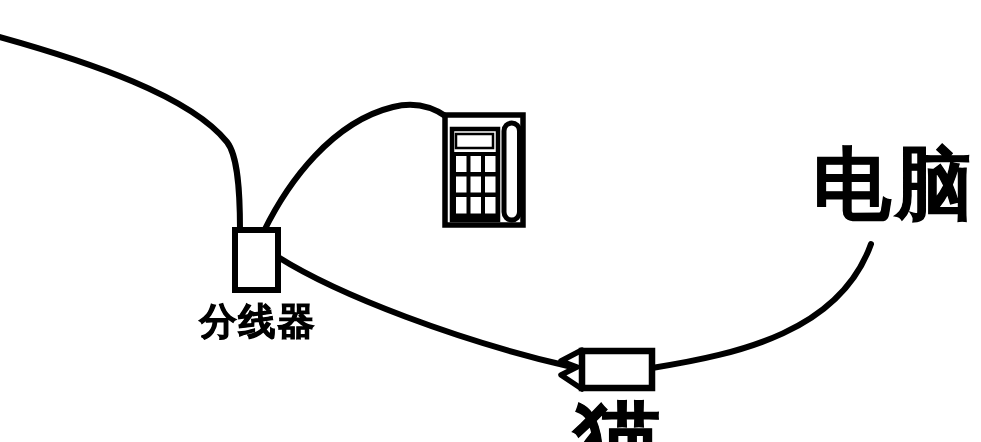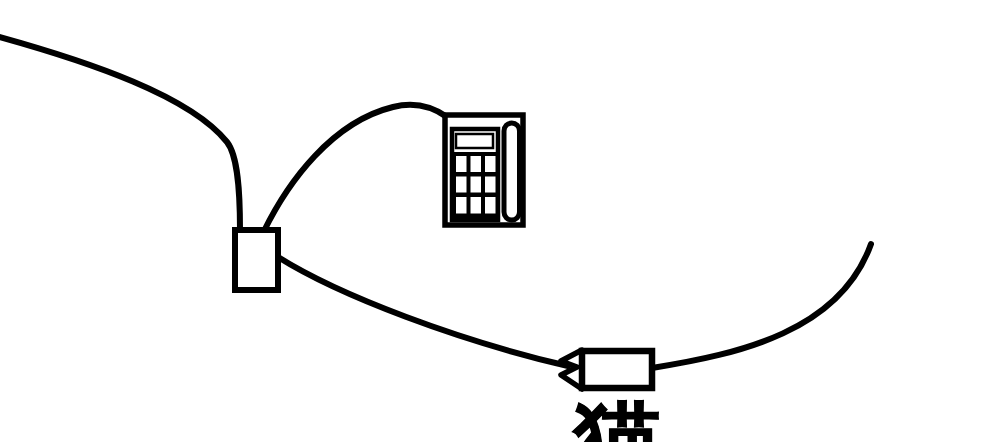--- a/index.html
+++ b/index.html
@@ -86,17 +86,19 @@
         <rect x="470.5" y="176.5" width="10.5" height="16"></rect>
         <rect x="485" y="176.5" width="10.5" height="16"></rect>
         <rect x="456" y="197" width="10.5" height="16.5"></rect>
         <rect x="470.5" y="197" width="10.5" height="16.5"></rect>
         <rect x="485" y="197" width="10.5" height="16.5"></rect>
       </g>
       <rect x="504" y="123" width="15.5" height="97" rx="8" stroke-width="5" fill="#ffffff"></rect>
     </g>
   </svg>
 
+  <div class="label splitter-label">分线器</div>
 
+  <div class="label computer-label">电脑</div>
 
   <div class="label modem-label">猫</div>
 
 </div>
 
 </body></html>

